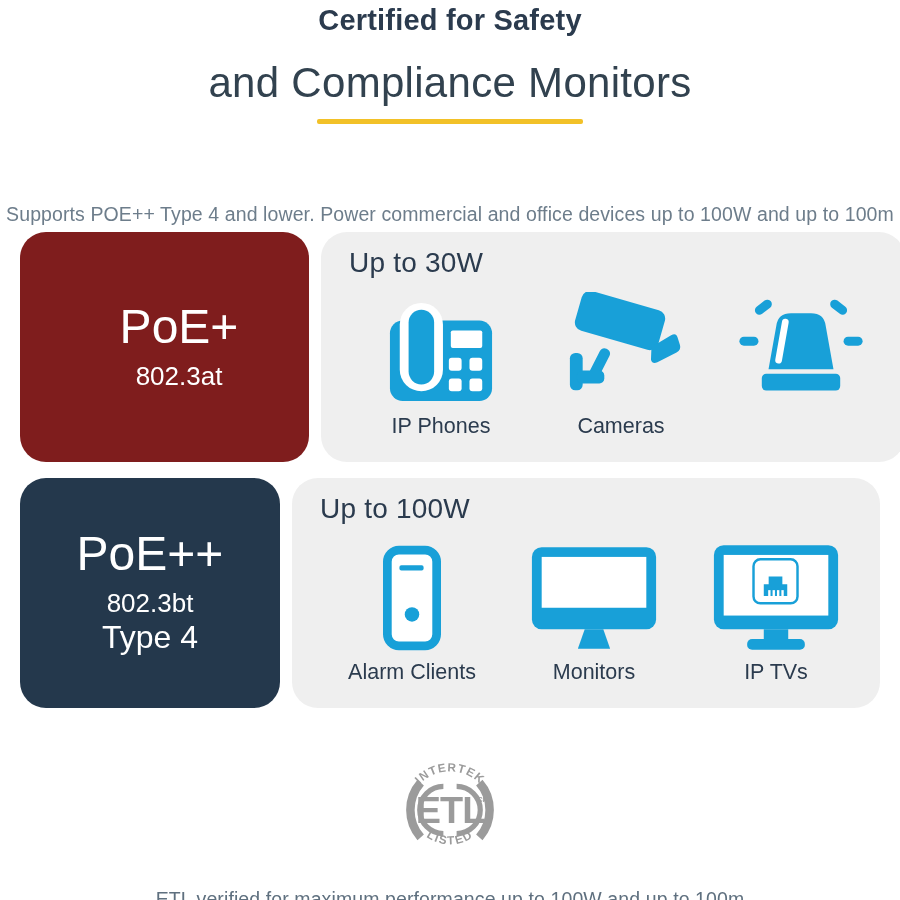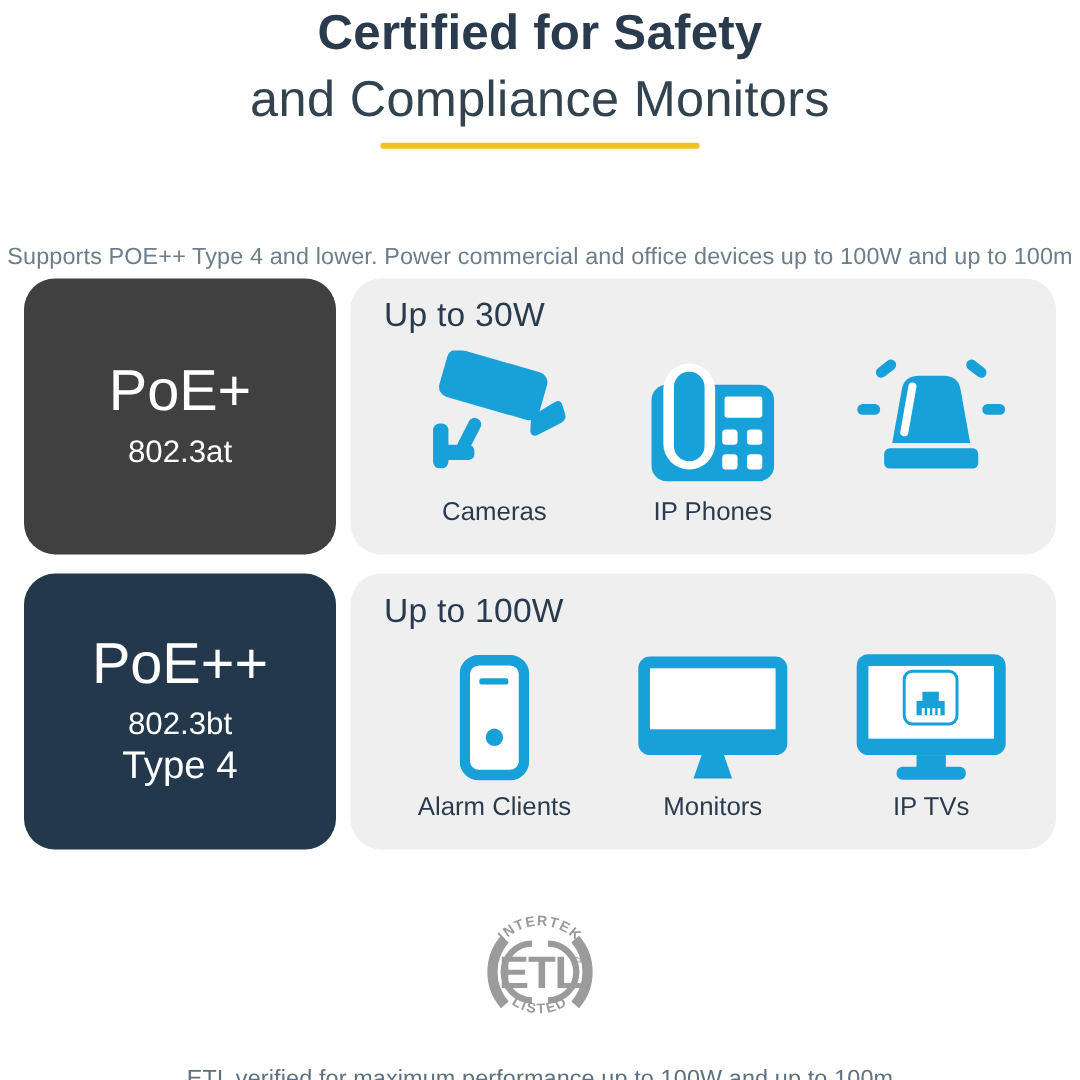--- a/index.html
+++ b/index.html
@@ -2,34 +2,34 @@
 <html><head>
 <meta charset="utf-8">
 <style>
   html,body{margin:0;padding:0;background:#fff;}
   .page{
     position:relative;width:900px;height:900px;background:#ffffff;overflow:hidden;
     font-family:"Liberation Sans", sans-serif;color:#2b3b4e;
   }
   
   .title-line1{position:absolute;top:4px;left:0;width:100%;text-align:center;
-    font-size:41px;font-weight:700;letter-spacing:.2px;color:#2b3b4e;}
+    font-size:29px;font-weight:700;letter-spacing:.2px;color:#2b3b4e;}
   .title-line2{position:absolute;top:59px;left:0;width:100%;text-align:center;
     font-size:42px;font-weight:400;letter-spacing:.3px;color:#32424f;}
   .title-underline{position:absolute;top:119px;left:50%;margin-left:-133px;
     width:266px;height:5px;background:#f2c128;border-radius:2px;}
   .subtitle{position:absolute;top:183px;left:0;width:100%;text-align:center;
     font-size:19.5px;font-weight:400;color:#6d7d8b;letter-spacing:.1px;}
   
   .row{position:absolute;left:20px;width:860px;height:230px;display:flex;gap:12px;}
   .row1{top:232px;}
   .row2{top:478px;}
   .badge{width:260px;flex:0 0 260px;border-radius:26px;color:#fff;
     display:flex;flex-direction:column;align-items:center;justify-content:center;}
-  .badge-blue{background:#404040;}
+  .badge-blue{background:#7f1d1d;padding-left:29px;}
   .badge-dark{background:#24384c;}
   .badge-title{font-size:48px;line-height:1.05;}
   .badge-sub{font-size:26px;line-height:1.18;margin-top:9px;text-align:center;}
   .badge-sub2{font-size:32px;line-height:1.18;text-align:left;}
   .panel{flex:1;background:#efefef;border-radius:26px;padding:15px 12px 10px 28px;box-sizing:border-box;}
   .panel-heading{font-size:28px;color:#2b3b4e;letter-spacing:.2px;}
   .items{display:flex;justify-content:space-between;margin-top:2px;padding:0 2px;}
   .item{width:180px;display:flex;flex-direction:column;align-items:center;}
   .icon-box{height:124px;display:flex;align-items:flex-end;justify-content:center;}
   .item-label{font-size:21.5px;color:#2b3b4e;margin-top:9px;white-space:nowrap;text-align:center;}
@@ -53,49 +53,49 @@
     <div class="badge badge-blue">
       <div class="badge-title">PoE+</div>
       <div class="badge-sub">802.3at</div>
     </div>
     <div class="panel">
       <div class="panel-heading">Up to 30W</div>
       <div class="items">
 
         <div class="item">
           <div class="icon-box">
-            <svg width="128" height="113" viewBox="0 0 130 115">
-              <g fill="#18a0d8">
-                <rect x="20" y="8" width="88" height="42" rx="9" transform="rotate(16 64 29)"></rect>
-                <path d="M96,56 L116,44 Q121,41 122.5,46 L125,54 Q126.5,59 121.5,61.5 L102,71.5 Q97,74 95.5,69 Z"></path>
-                <rect x="38" y="56" width="11" height="32" rx="5" transform="rotate(27 43 72)"></rect>
-                <rect x="13" y="62" width="13" height="38" rx="5.5"></rect>
-                <rect x="20" y="80" width="28" height="13" rx="5"></rect>
-              </g>
-            </svg>
-          </div>
-          <div class="item-label">Cameras</div>
-        </div>
-
-        <div class="item">
-          <div class="icon-box">
             <svg width="118" height="108" viewBox="0 0 120 110">
               <rect x="8" y="24" width="104" height="82" rx="13" fill="#18a0d8"></rect>
               <rect x="18" y="6" width="44" height="90" rx="22" fill="#ffffff"></rect>
               <rect x="27" y="13" width="26" height="76" rx="13" fill="#18a0d8"></rect>
               <g fill="#ffffff">
                 <rect x="70" y="34" width="32" height="18" rx="2"></rect>
                 <rect x="68" y="62" width="13" height="13" rx="3"></rect>
                 <rect x="89" y="62" width="13" height="13" rx="3"></rect>
                 <rect x="68" y="83" width="13" height="13" rx="3"></rect>
                 <rect x="89" y="83" width="13" height="13" rx="3"></rect>
               </g>
             </svg>
           </div>
           <div class="item-label">IP Phones</div>
+        </div>
+
+        <div class="item">
+          <div class="icon-box">
+            <svg width="128" height="113" viewBox="0 0 130 115">
+              <g fill="#18a0d8">
+                <rect x="20" y="8" width="88" height="42" rx="9" transform="rotate(16 64 29)"></rect>
+                <path d="M96,56 L116,44 Q121,41 122.5,46 L125,54 Q126.5,59 121.5,61.5 L102,71.5 Q97,74 95.5,69 Z"></path>
+                <rect x="38" y="56" width="11" height="32" rx="5" transform="rotate(27 43 72)"></rect>
+                <rect x="13" y="62" width="13" height="38" rx="5.5"></rect>
+                <rect x="20" y="80" width="28" height="13" rx="5"></rect>
+              </g>
+            </svg>
+          </div>
+          <div class="item-label">Cameras</div>
         </div>
 
         <div class="item">
           <div class="icon-box">
             <svg width="128" height="112" viewBox="0 0 110 100">
               <g fill="#18a0d8">
                 <path d="M26,68 L33,29 Q34.5,18 46,18 L64,18 Q75.5,18 77,29 L84,68 Z"></path>
                 <rect x="20" y="72" width="70" height="15" rx="4"></rect>
                 <rect x="0" y="39" width="17" height="8" rx="4"></rect>
                 <rect x="93" y="39" width="17" height="8" rx="4"></rect>

